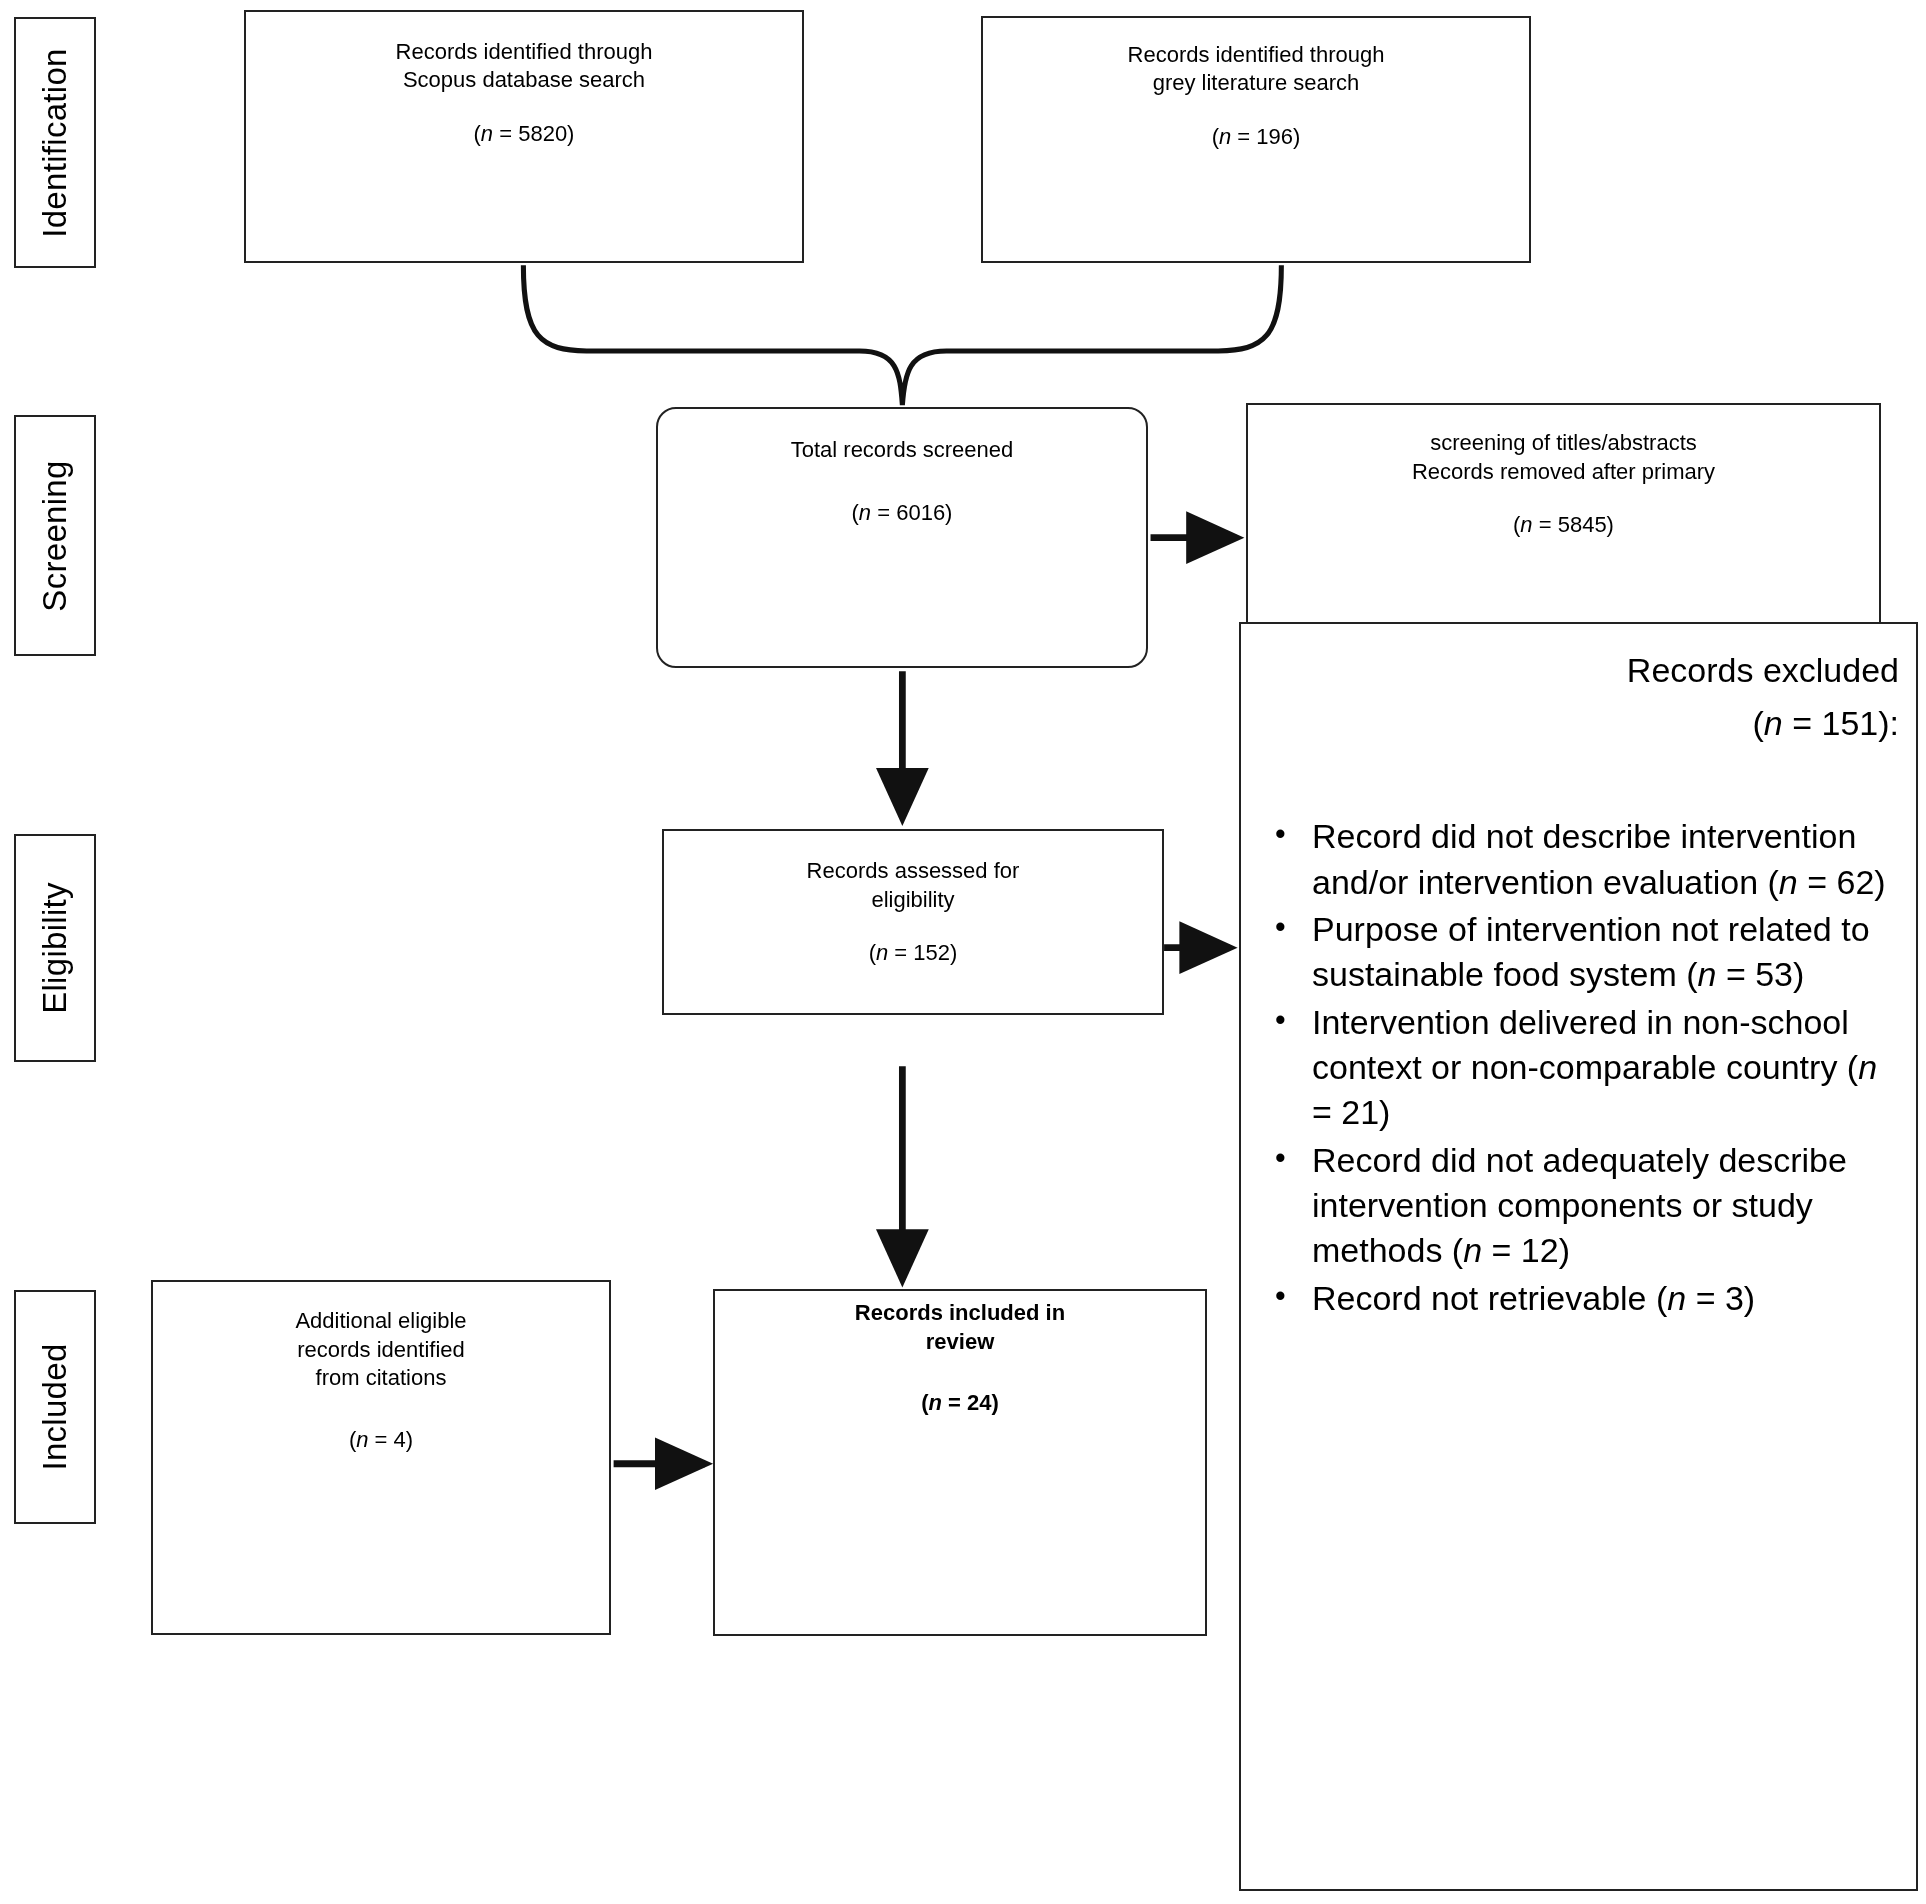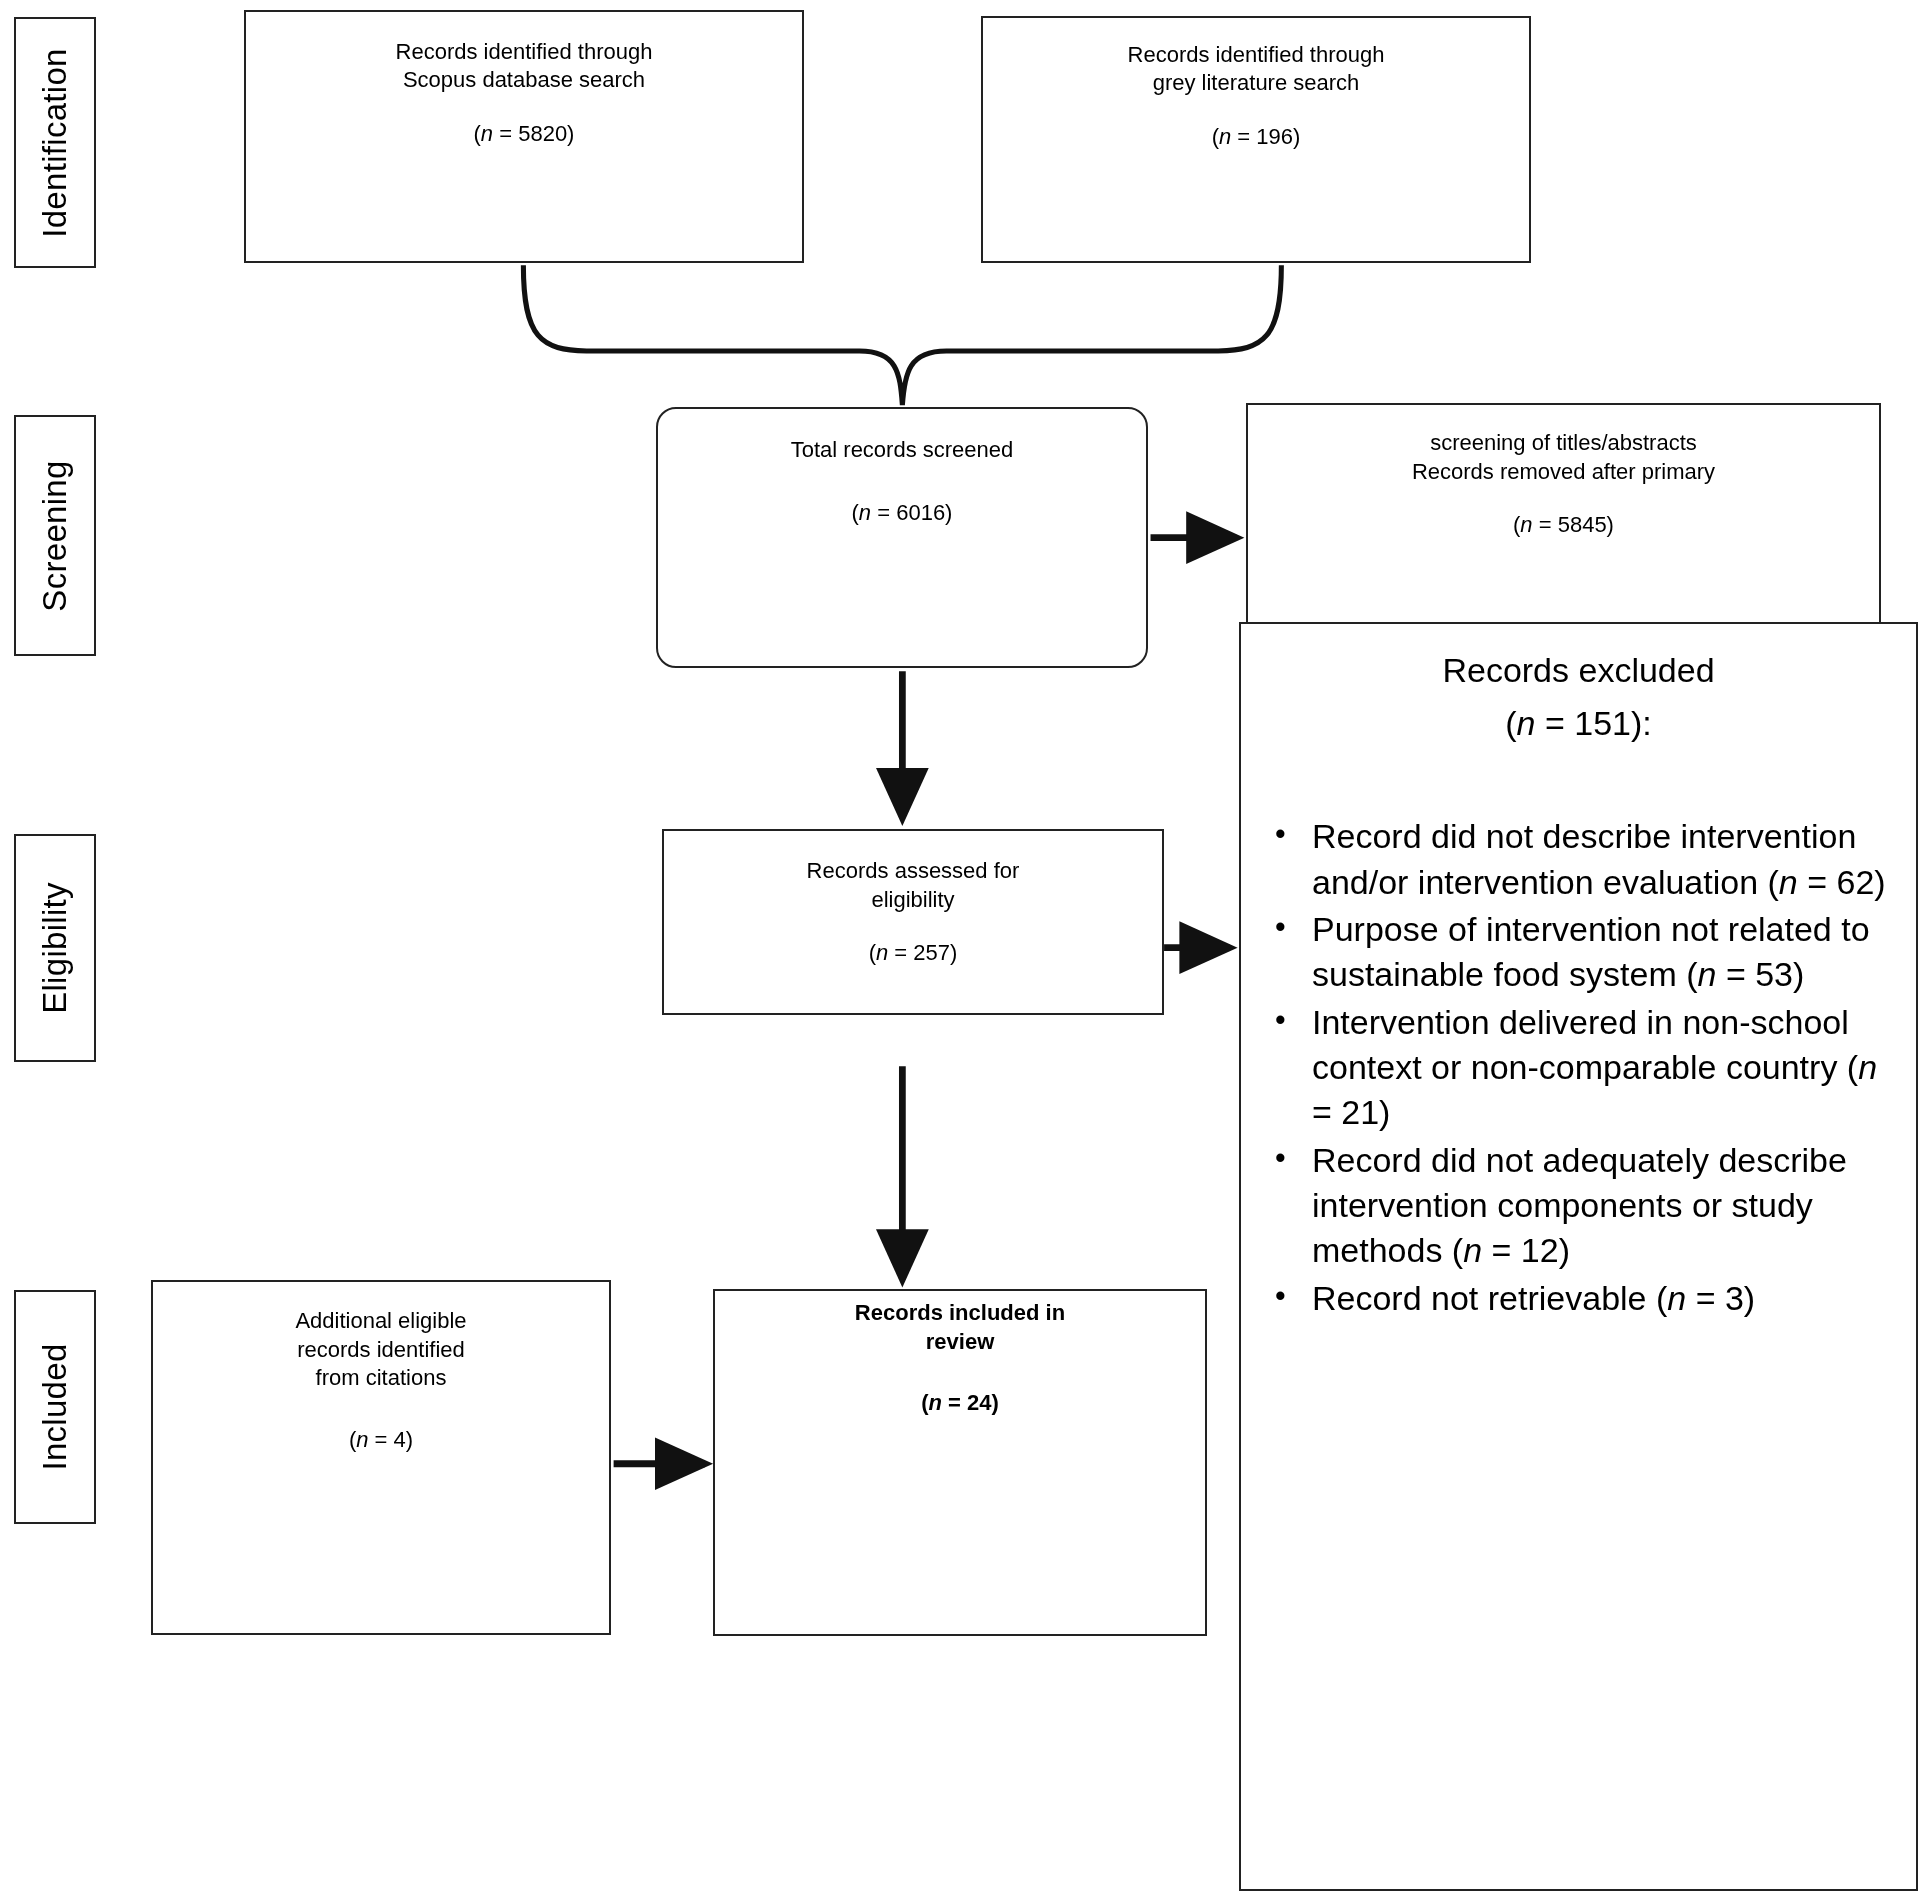--- a/index.html
+++ b/index.html
@@ -55,21 +55,21 @@
   .excluded{
     position:absolute;
     box-sizing:border-box;
     background:#ffffff;
     border:2.3px solid #222222;
     font-size:34px;
     line-height:1.33;
     padding:16px 17px 0 17px;
   }
   .excluded .headline{
-    text-align:center;
+    text-align:right;
     margin-top:8px;
   }
   .excluded ul{
     list-style:none;
     margin:68px 0 0 0;
     padding:0;
   }
   .excluded li{
     position:relative;
     padding-left:54px;
@@ -161,21 +161,21 @@
 
   <div class="box" style="left:1246px;top:403px;width:635px;height:265px;padding-top:24px;">
     <span class="ln">screening of titles/abstracts</span>
     <span class="ln">Records removed after primary</span>
     <span class="n"><span>(</span><span class="it">n</span><span> = 5845)</span></span>
   </div>
 
   <div class="box" style="left:662px;top:829px;width:502px;height:186px;padding-top:26px;">
     <span class="ln">Records assessed for</span>
     <span class="ln">eligibility</span>
-    <span class="n"><span>(</span><span class="it">n</span><span> = 257)</span></span>
+    <span class="n"><span>(</span><span class="it">n</span><span> = 152)</span></span>
   </div>
 
   <div class="excluded" style="left:1239px;top:622px;width:679px;height:1269px;">
     <div class="headline">Records excluded</div>
     <div class="headline"><span>(</span><span class="it">n</span><span> = 151):</span></div>
 
     <ul>
       <li><span>Record did not describe intervention and/or intervention evaluation (</span><span class="it">n</span><span> = 62)</span></li>
 
       <li><span>Purpose of intervention not related to sustainable food system (</span><span class="it">n</span><span> = 53)</span></li>

